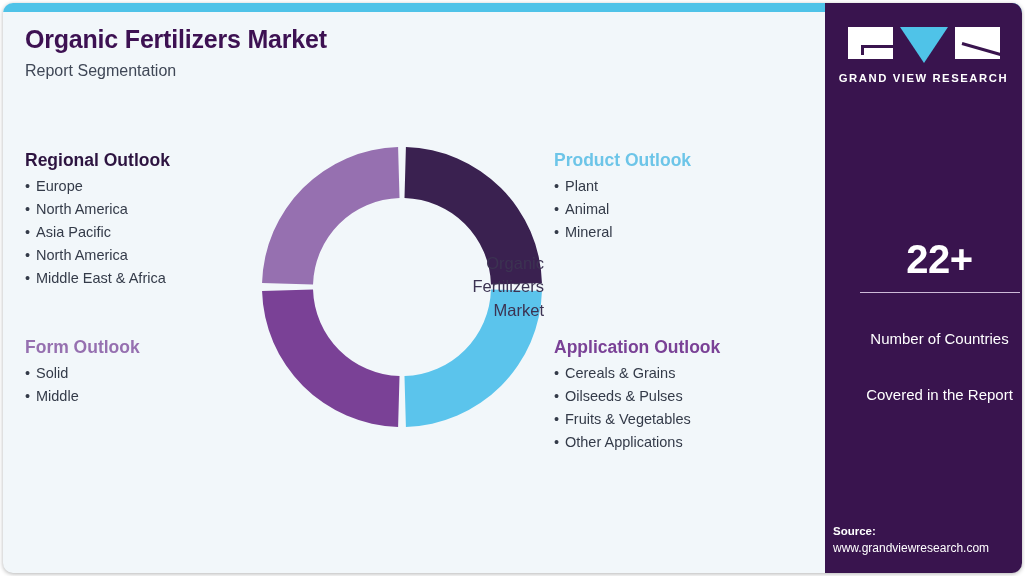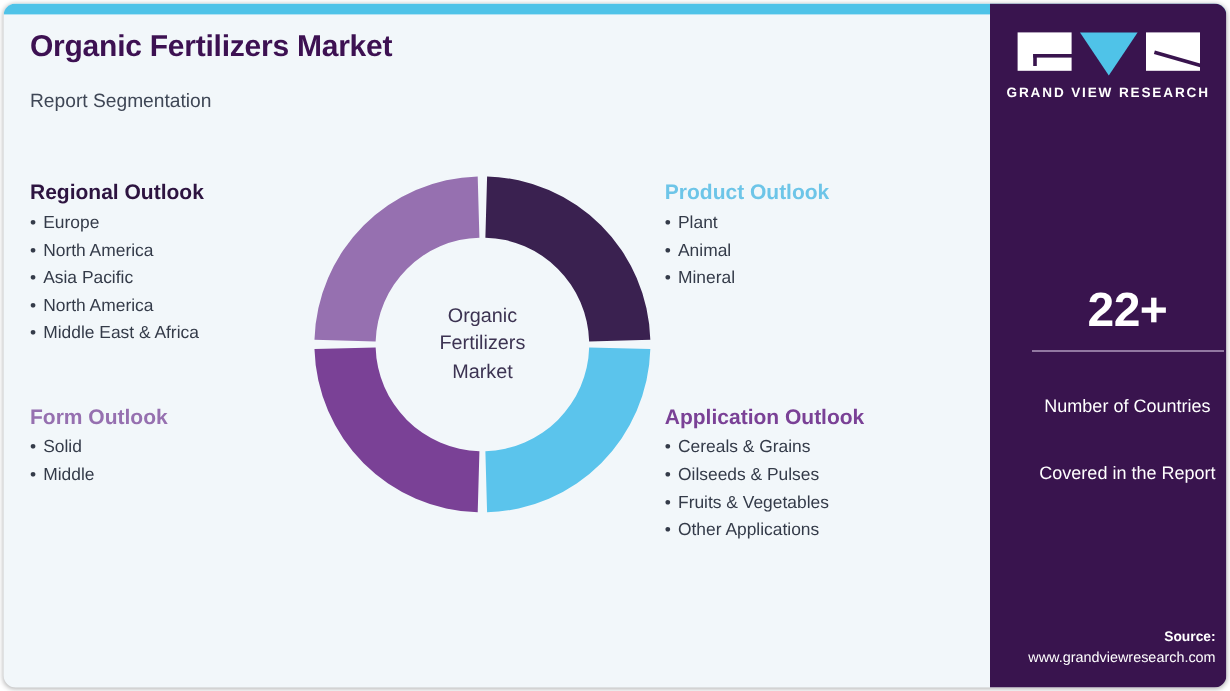--- a/index.html
+++ b/index.html
@@ -52,21 +52,21 @@
     font-size: 25px;
     font-weight: bold;
     color: #3d1152;
     letter-spacing: -0.2px;
     line-height: 1.15;
     margin: 0;
   }
   .report-subtitle {
     font-size: 16px;
     color: #3f4756;
-    margin: 21px 0 0 0;
+    margin: 7px 0 0 0;
     line-height: 1.2;
   }
 
   
   .seg-block {
     position: absolute;
   }
   .seg-title {
     font-size: 17.5px;
     font-weight: bold;
@@ -110,21 +110,21 @@
   }
   .donut-wrap svg { display: block; }
   .donut-center {
     position: absolute;
     left: 0;
     top: 0;
     width: 284px;
     height: 284px;
     display: flex;
     flex-direction: column;
-    align-items: center;
+    align-items: flex-end;
     justify-content: center;
     pointer-events: none;
   }
   .donut-center span {
     font-size: 16.5px;
     color: #3c3352;
     line-height: 1.42;
     text-align: center;
   }
 
@@ -229,21 +229,20 @@
     color: #ffffff;
     line-height: 1.32;
     margin-top: 36px;
   }
 
   .source-area {
     position: absolute;
     left: 8px;
     bottom: 16px;
     width: 180px;
-    text-align: right;
   }
   .source-label {
     font-size: 11.5px;
     font-weight: bold;
     color: #ffffff;
     line-height: 1.45;
   }
   .source-url {
     font-size: 12px;
     color: #ffffff;

